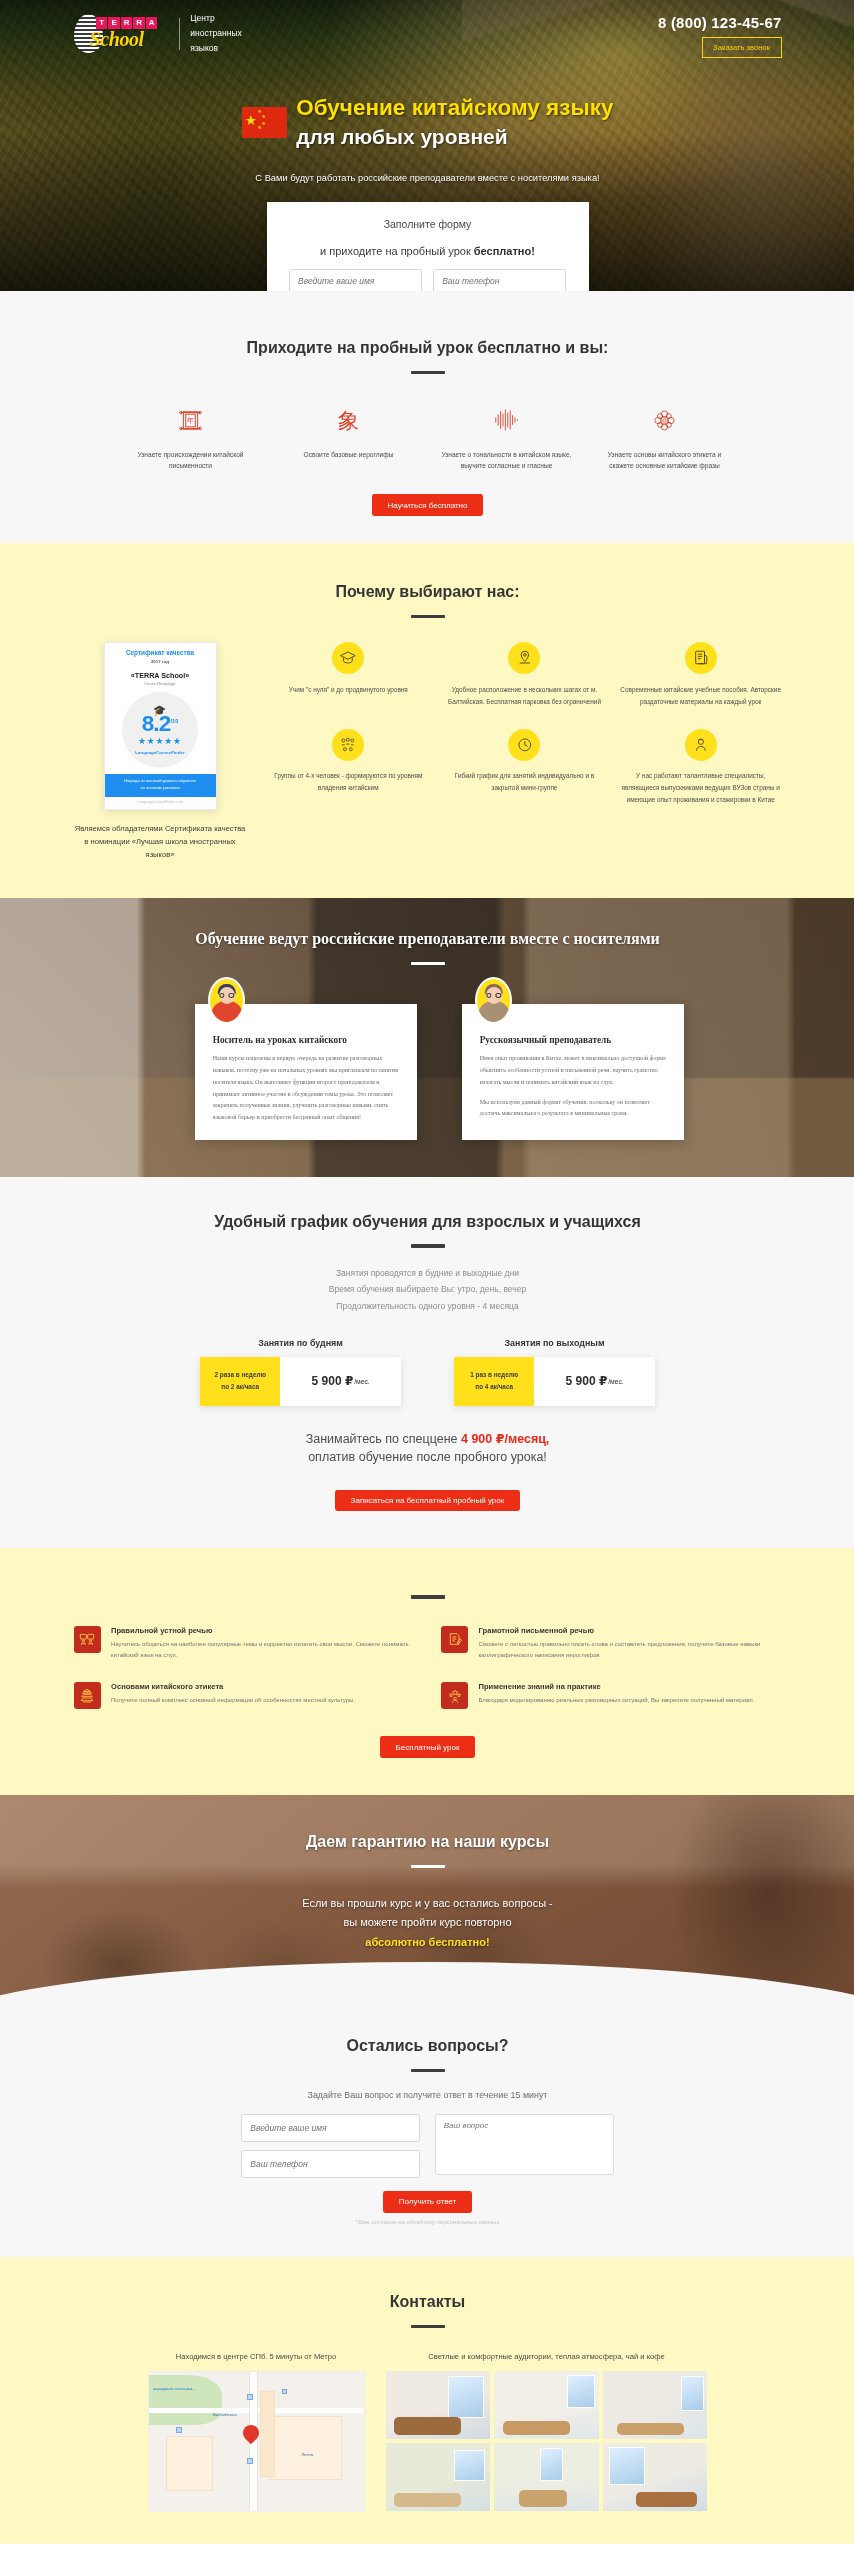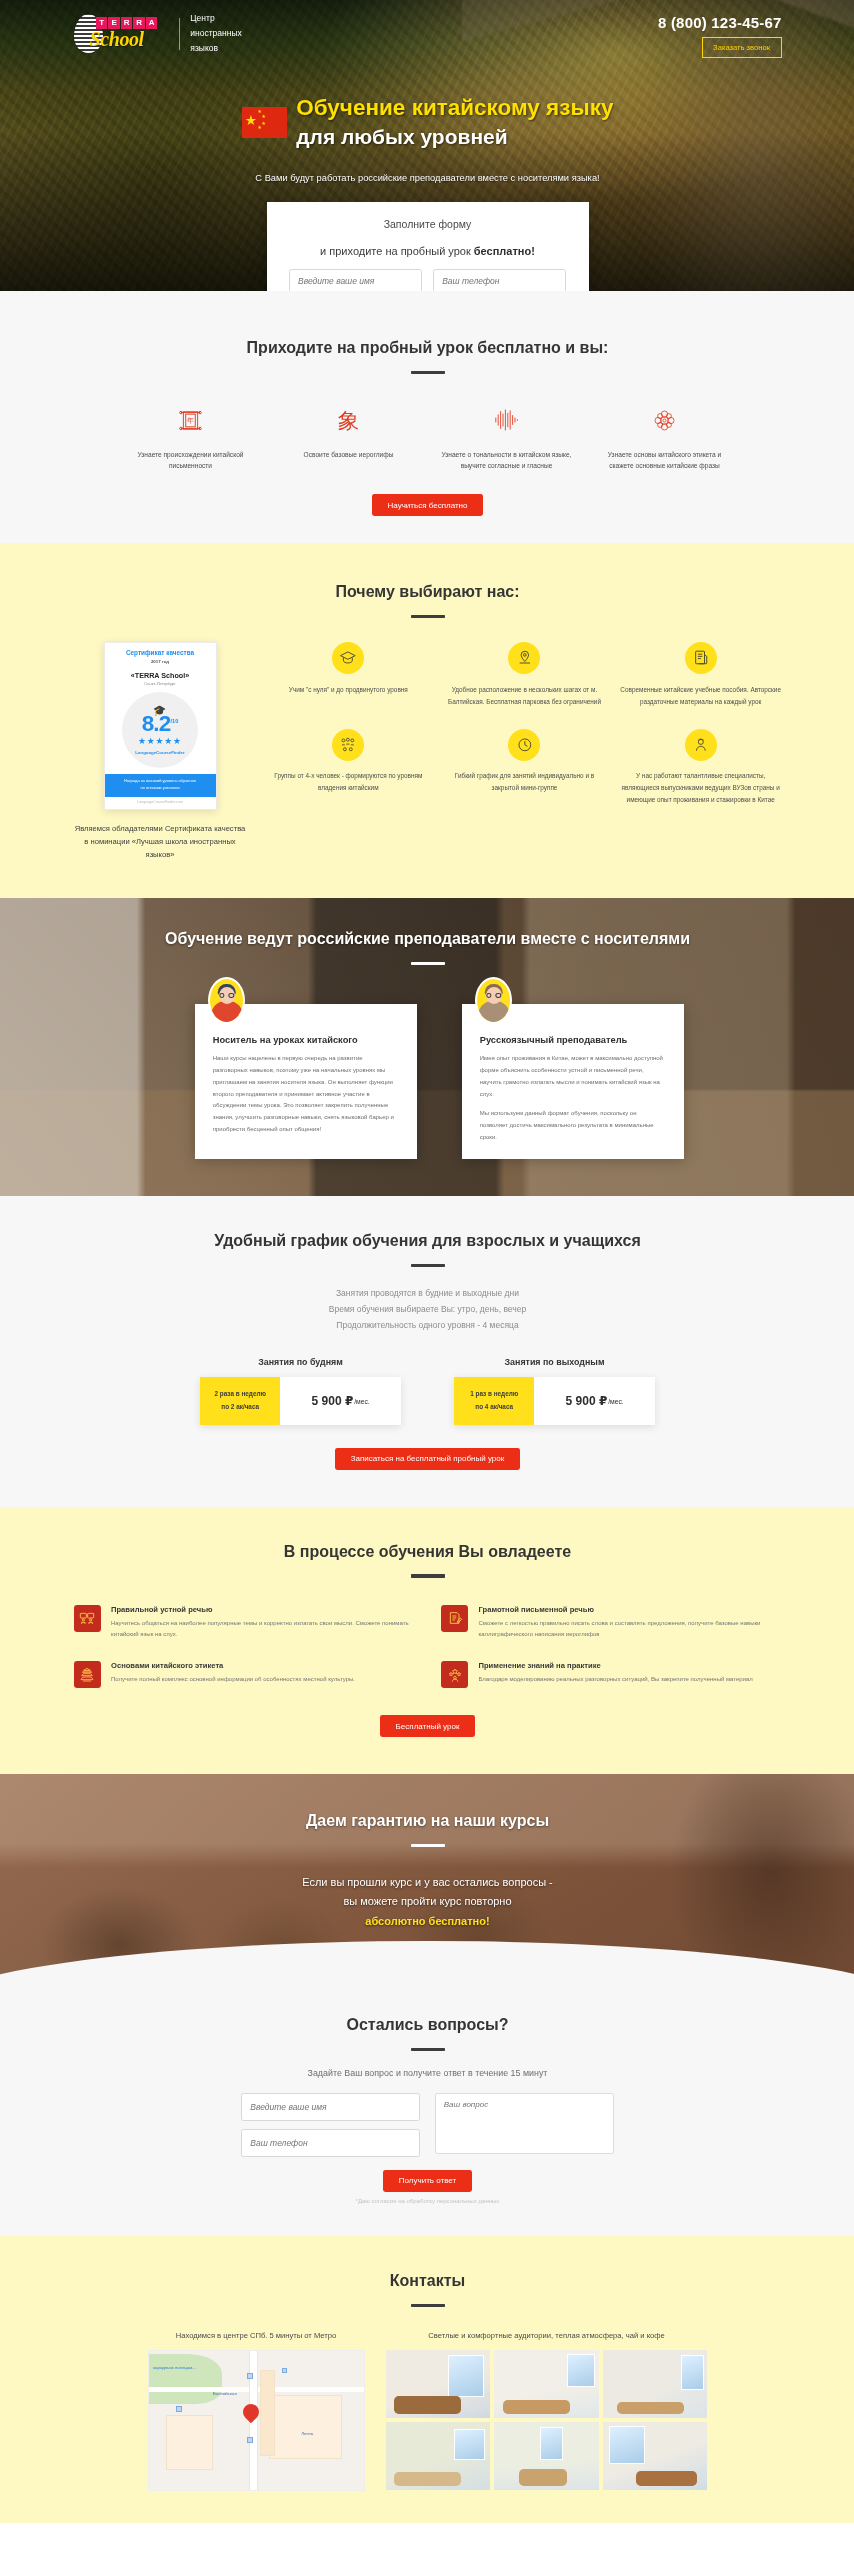--- a/index.html
+++ b/index.html
@@ -497,21 +497,21 @@
                 </svg>
             </div>
             <div class="cell-txt">У нас работают талантливые специалисты, являющиеся выпускниками ведущих ВУЗов страны и имеющие опыт проживания и стажировки в Китае</div>
           </div>
         </div>
       </div>
     </div>
   </section>
 
   <section class="teachers">
-    <div class="container" style="position:relative;z-index:3;">
+    <div class="container" style="position:relative;z-index:3;font-family:Liberation Serif, serif;">
       <div class="sec-title light">Обучение ведут российские преподаватели вместе с носителями</div>
       <div class="rule light"></div>
       <div class="tcards">
         <div class="tcard">
           <div class="avatar">
             <div class="av-body" style="background:#e0452d;"></div>
             <div class="av-hair" style="background:#37405c;"></div>
             <div class="av-head" style="background:#f3cdb4;"></div>
             <div class="av-gl">
                 <i></i>
@@ -569,29 +569,32 @@
               <div>1 раз в неделю</div>
               <div>по 4 ак/часа</div>
             </div>
             <div class="plan-right">
               <span>5 900 ₽</span>
                 <span class="unit">/мес.</span>
             </div>
           </div>
         </div>
       </div>
+      <div class="special">
+        <div><span>Занимайтесь по спеццене </span><span class="hl">4 900  ₽/месяц,</span></div>
+        <div>оплатив обучение после пробного урока!</div>
+      </div>
       <div class="center-btn">
         <button class="btn-red sm">Записаться на бесплатный пробный урок</button>
       </div>
     </div>
   </section>
 
   <section class="sec sec-white" style="padding-top:35px;padding-bottom:37px;">
     <div class="container">
-      <div class="sec-title">В процессе обучения Вы овладеете</div>
       <div class="rule"></div>
       <div class="skills">
         <div class="skill">
           <div class="sk-ico">
             <svg width="16" height="16" viewBox="0 0 24 24" fill="none" stroke="#ffd24a" stroke-width="1.3">
                 <rect x="2" y="5" width="9" height="7" rx="1"></rect>
                 <rect x="13" y="5" width="9" height="7" rx="1"></rect>
                 <circle cx="6.5" cy="15" r="1.6"></circle>
                 <circle cx="17.5" cy="15" r="1.6"></circle>
                 <path d="M4 21v-2.5h5V21M15 21v-2.5h5V21"></path>

